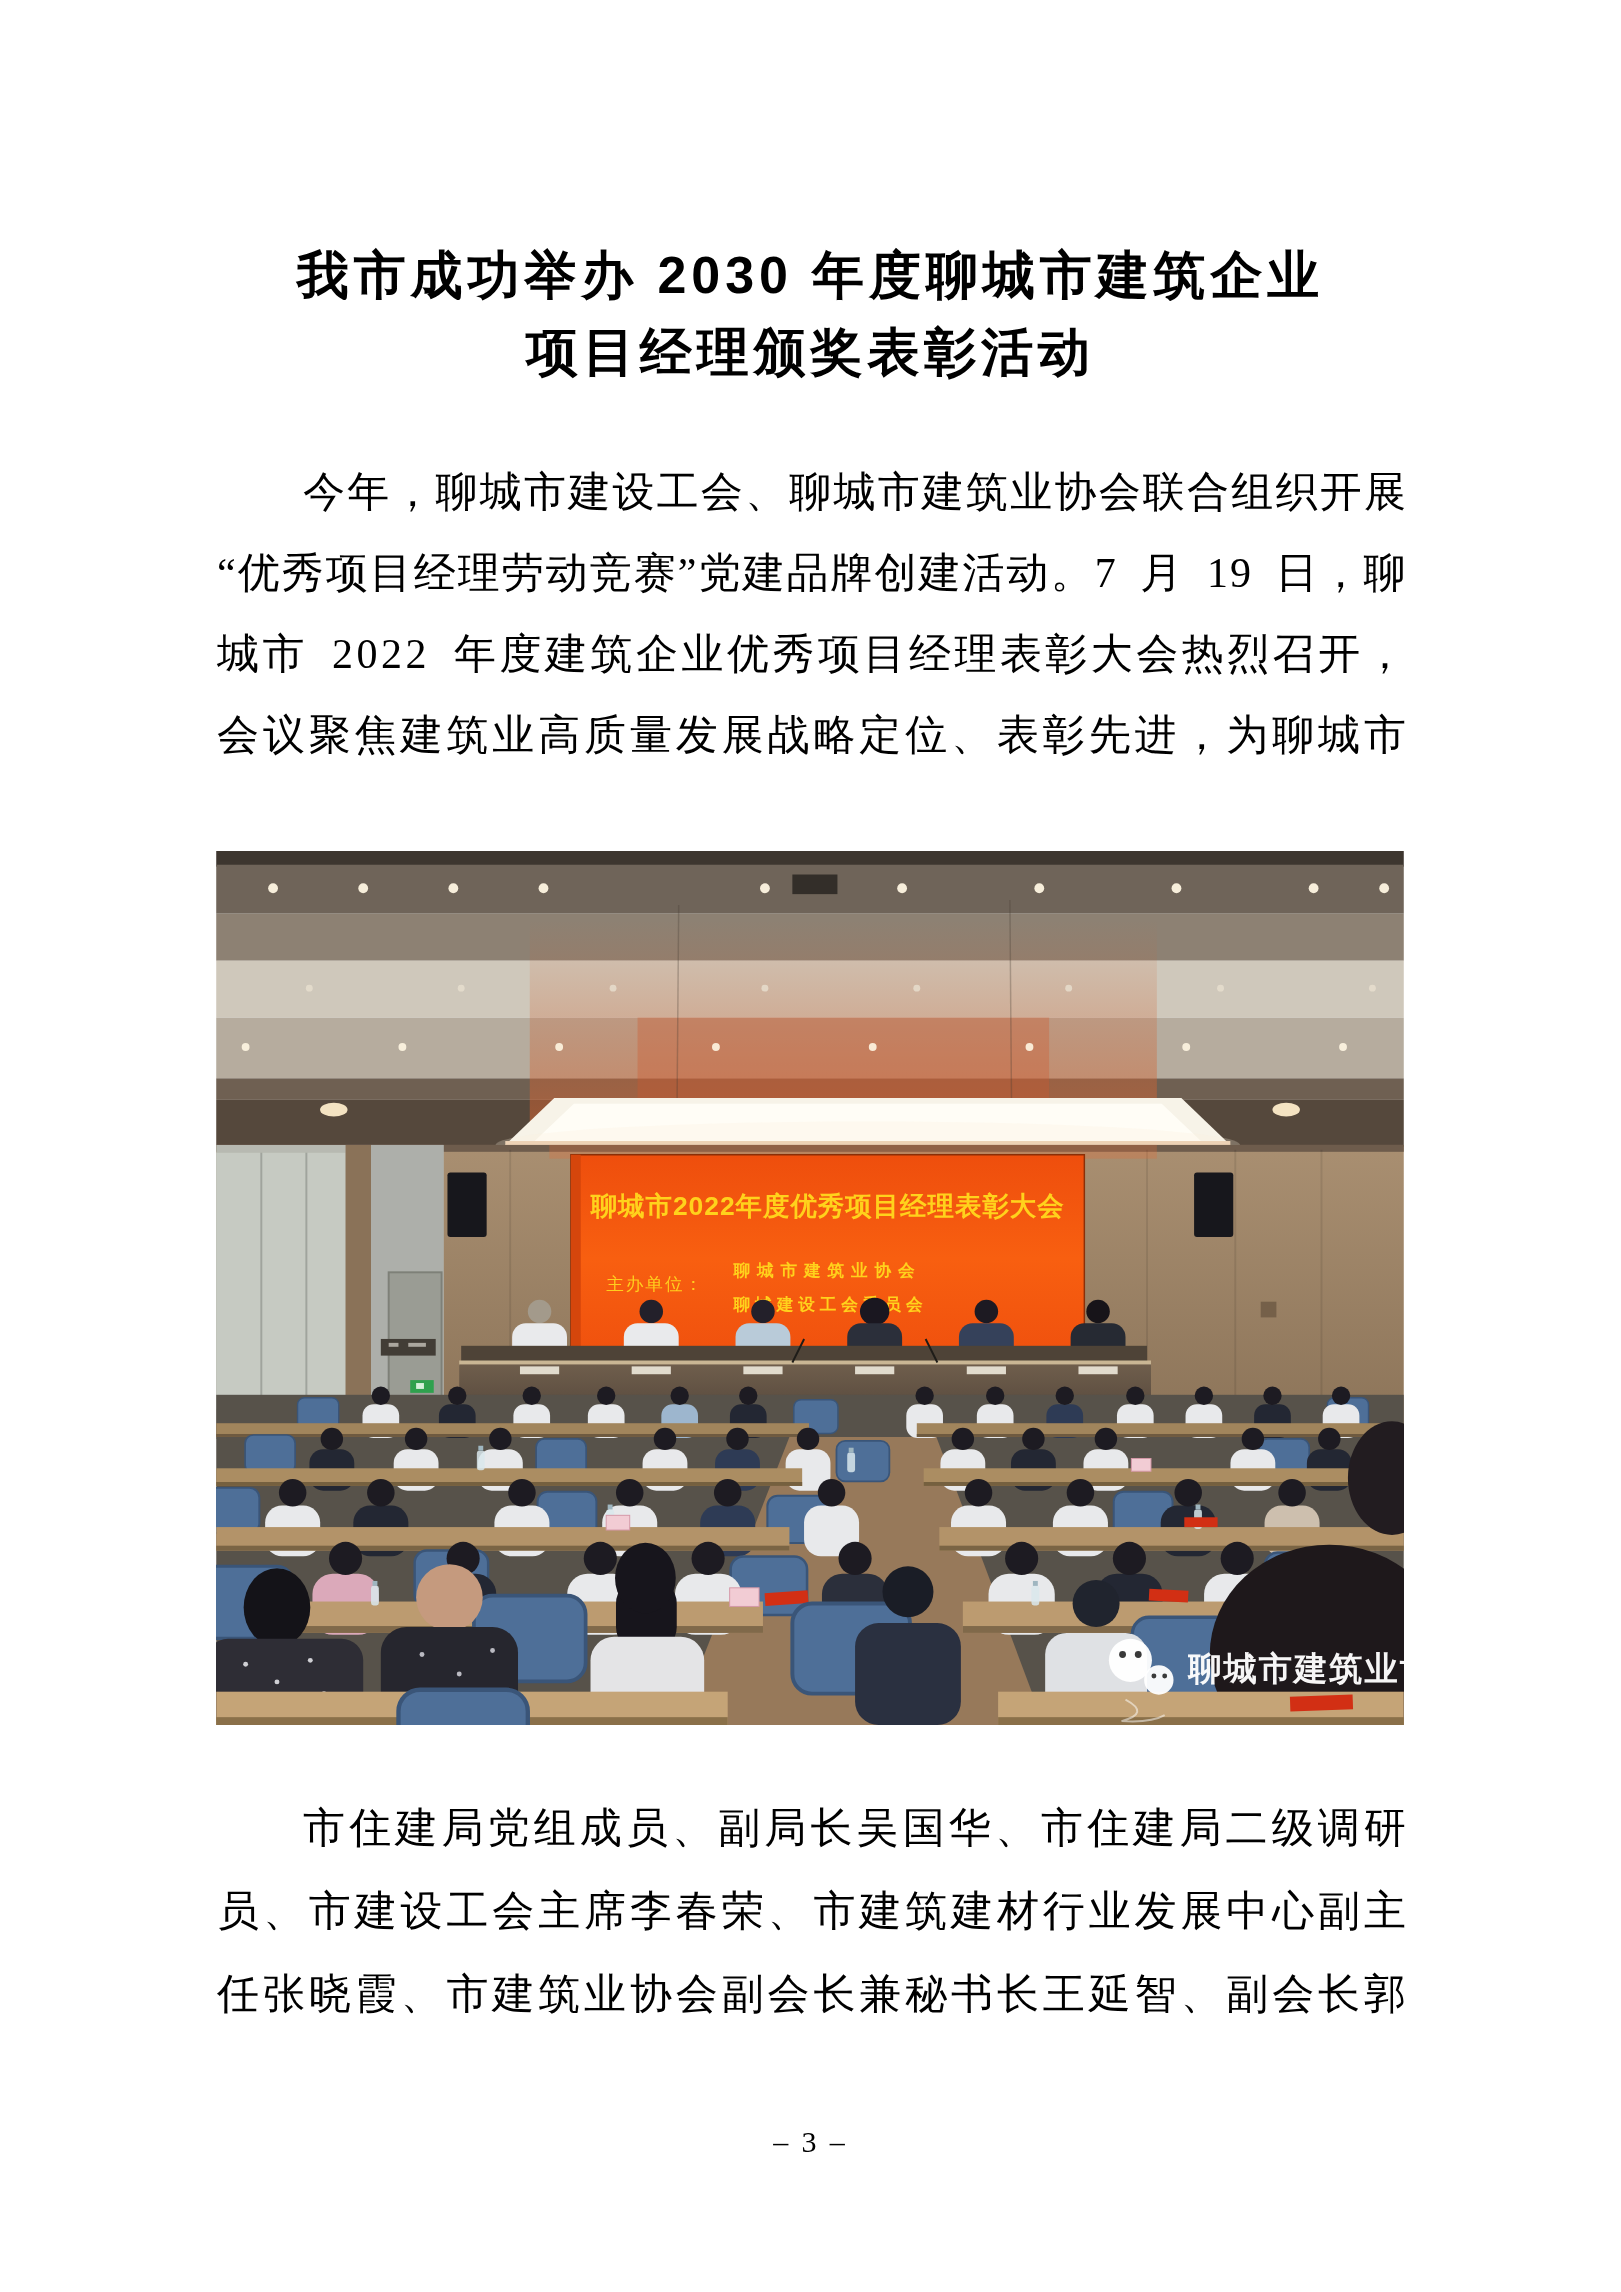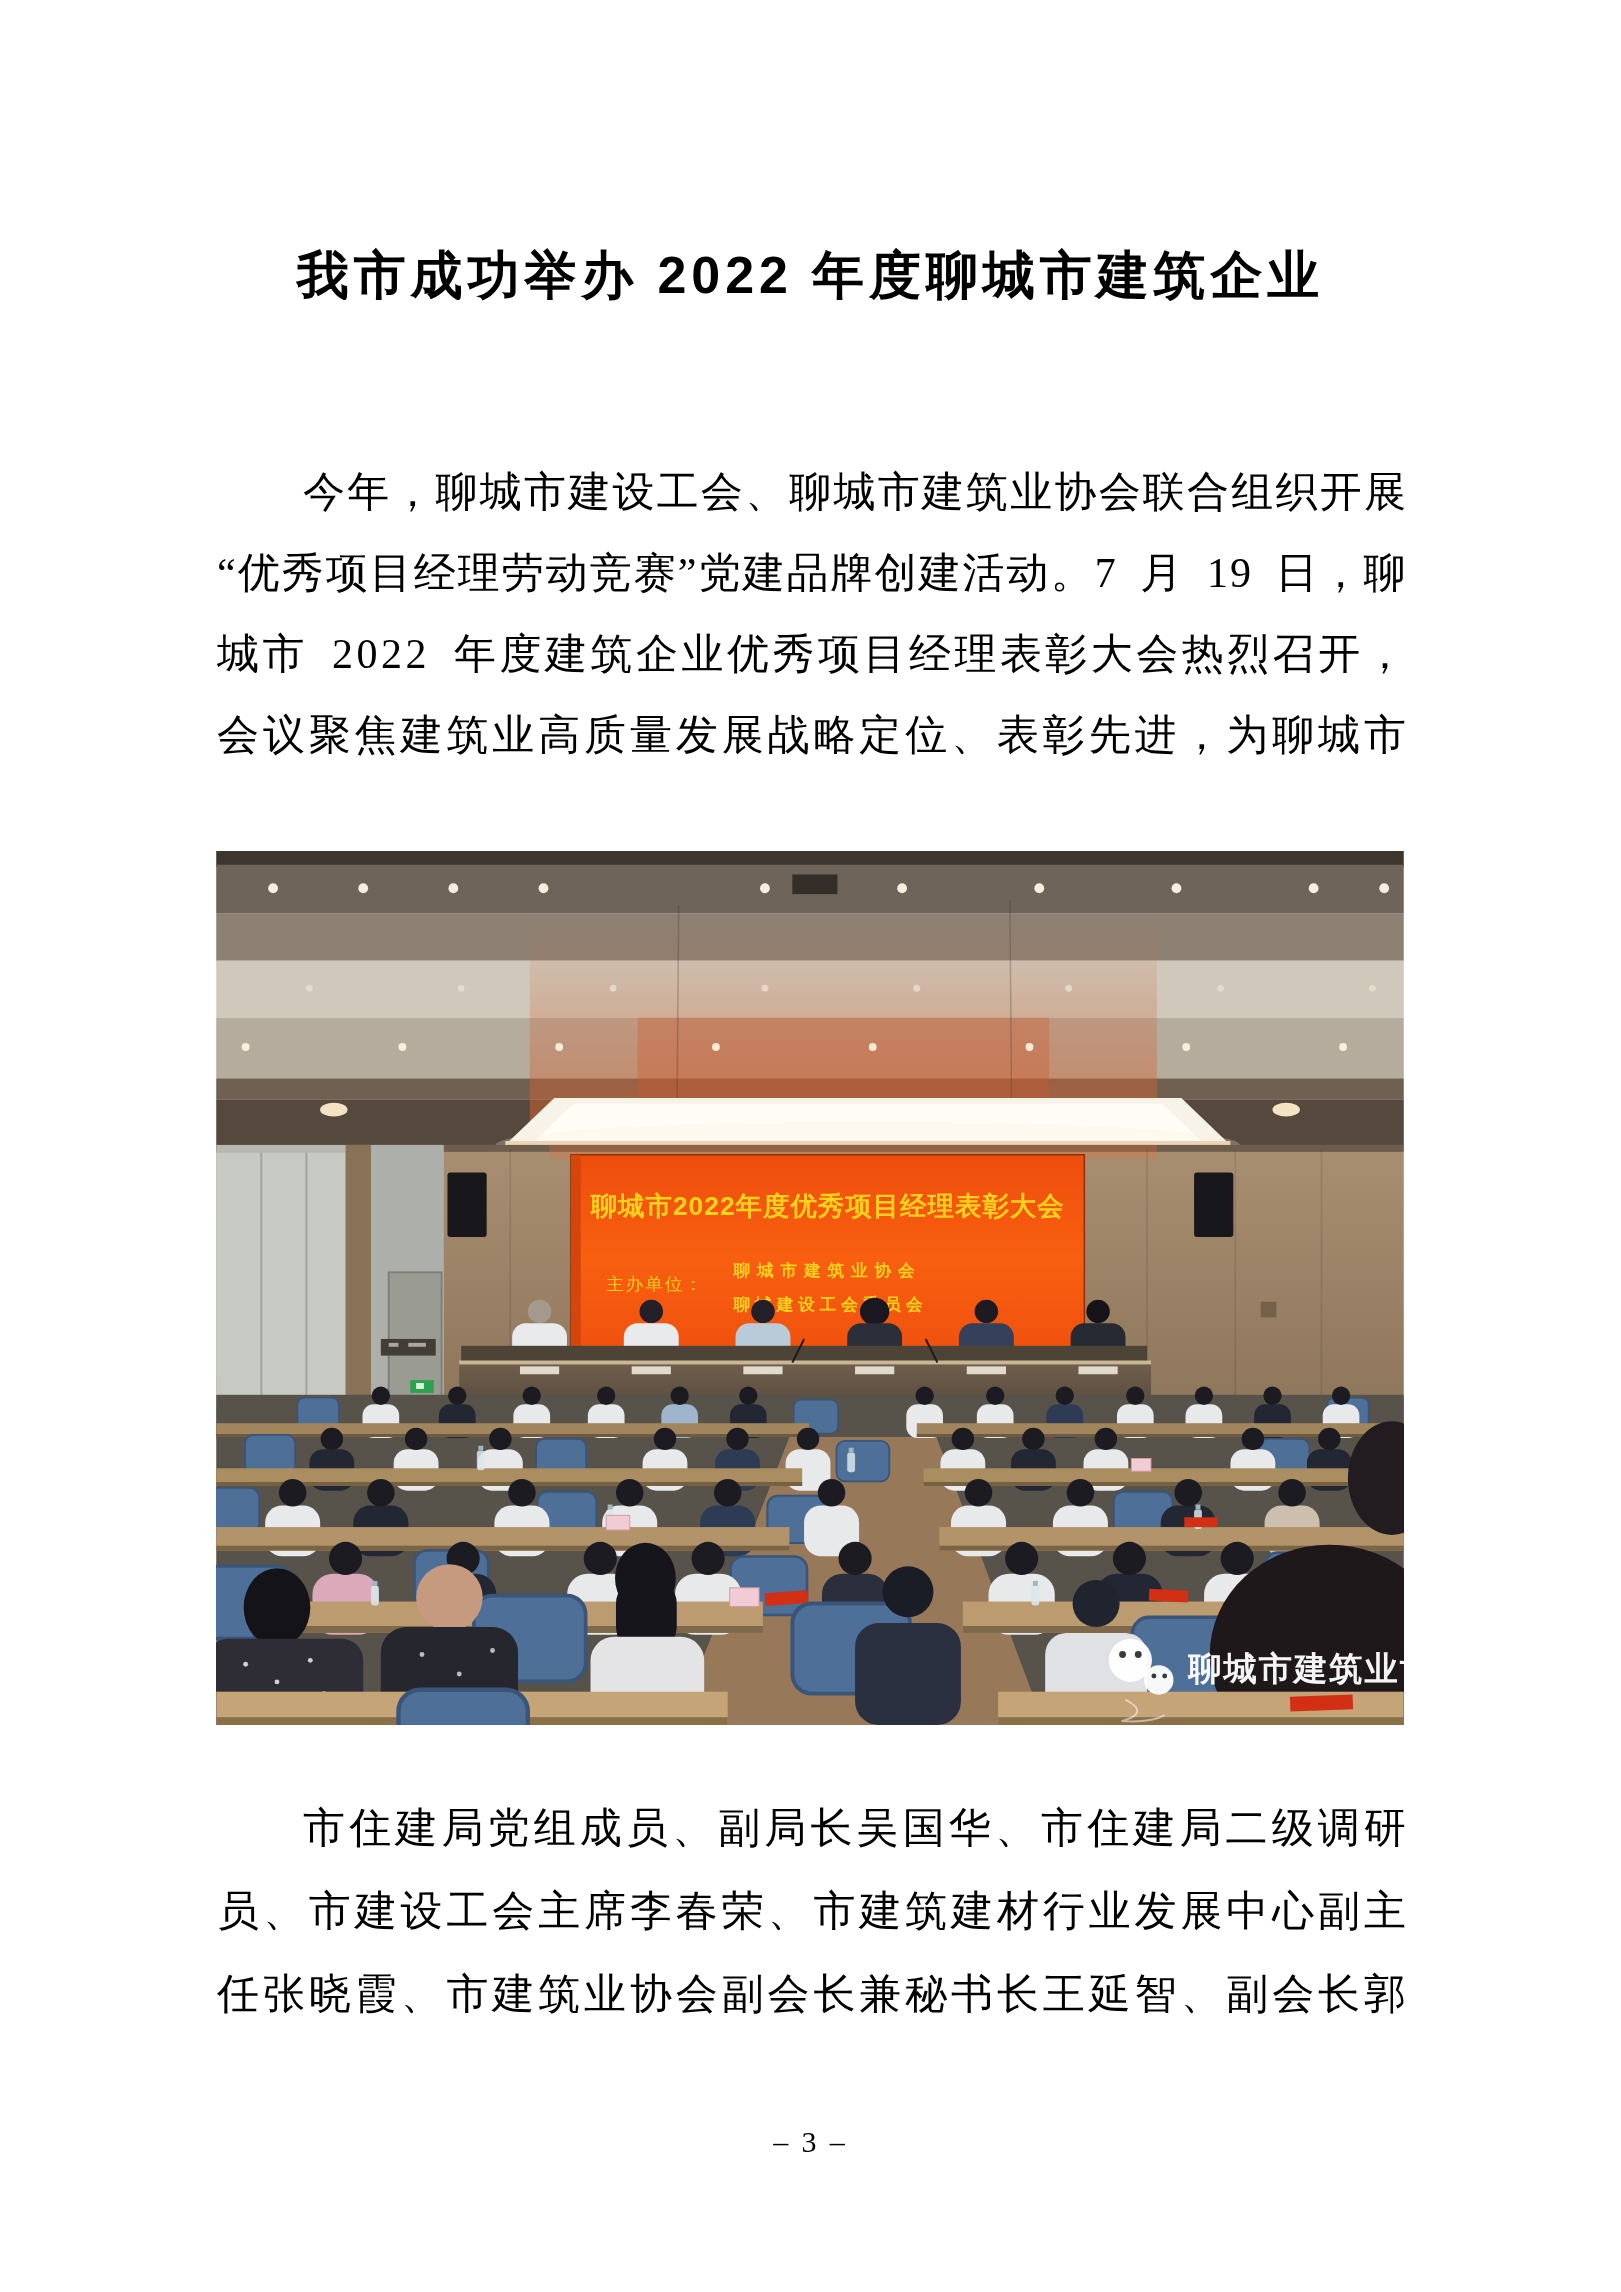--- a/index.html
+++ b/index.html
@@ -46,21 +46,22 @@
     position:absolute;left:0;top:2120px;width:100%;
     text-align:center;font-size:30px;letter-spacing:2.9px;
     height:43px;line-height:43px;white-space:pre;
   }
 </style>
 </head>
 <body>
 
 <div class="page">
 
-  <div class="title-line t1">我市成功举办 2022 年度聊城市建筑企业</div>
+  <div class="title-line t1">我市成功举办 2030 年度聊城市建筑企业</div>
+  <div class="title-line t2">项目经理颁奖表彰活动</div>
 
   <div class="para p1">
     <div class="line indent" data-spread="true">
         <span>今</span>
         <span>年</span>
         <span>，</span>
         <span>聊</span>
         <span>城</span>
         <span>市</span>
         <span>建</span>

